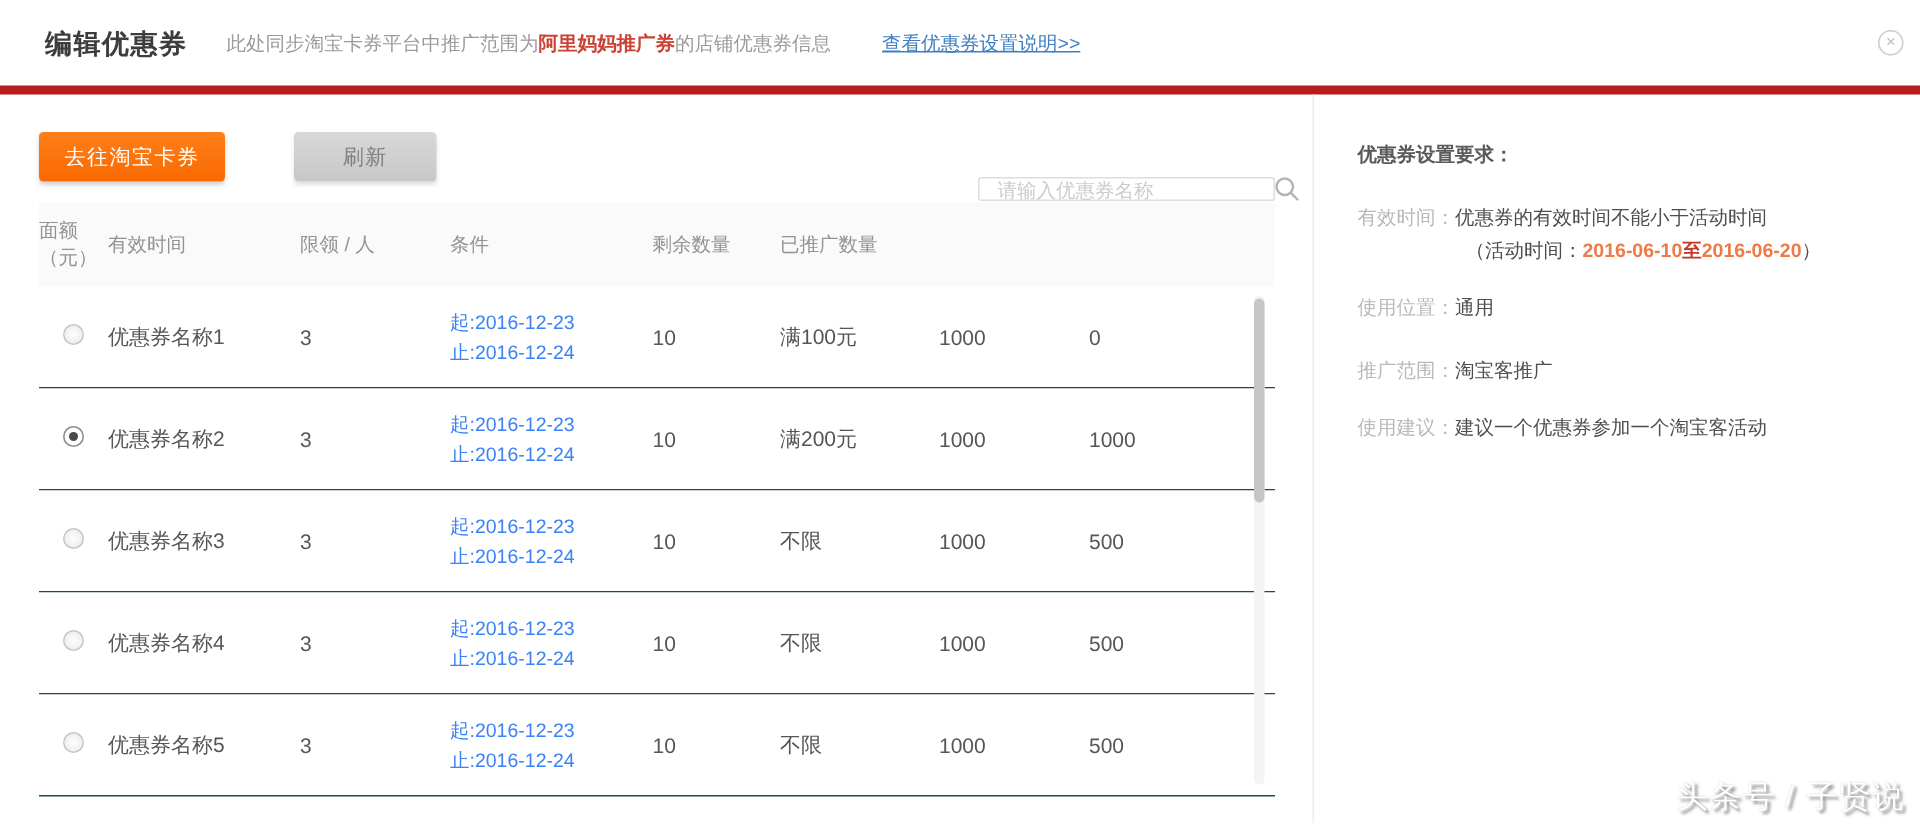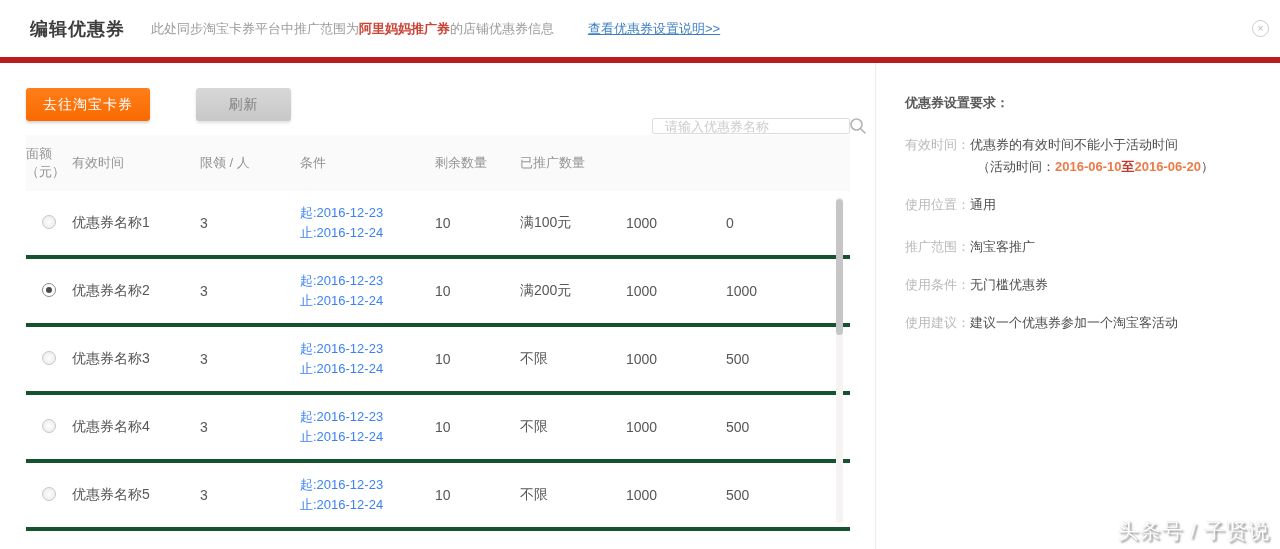--- a/index.html
+++ b/index.html
@@ -34,21 +34,21 @@
   .search-wrap input { flex:1; border:none; outline:none; font-size:13px; color:#666;
                        padding:0 6px 0 12px; font-family:inherit; background:transparent; }
   .search-wrap input::placeholder { color:#ccc; }
   .search-icon { width:22px; height:22px; margin-right:6px; cursor:pointer; flex:none; }
 
   
   .tbl { position:absolute; left:26px; top:135px; width:824px; }
   .t-grid { display:grid; grid-template-columns:46px 128px 100px 135px 85px 106px 100px 1fr; align-items:center; }
   .t-head { height:56px; background:#fafafa; color:#939393; font-size:13px; }
   .t-head .th-name { grid-column:1 / 3; padding-left:32px; }
-  .t-row { height:68px; border-bottom:4px solid #14532d; font-size:14px; color:#565656; background:#fff; }
+  .t-row { height:68px; border-bottom:1px solid #14532d; font-size:14px; color:#565656; background:#fff; }
   .t-cell-time { font-size:13px; line-height:20px; color:#3b82f6; }
   .radio { width:14px; height:14px; margin-left:16px; border:1px solid #c6c6c6; border-radius:50%;
            background:radial-gradient(#fdfdfd,#e9e9e9); cursor:pointer; position:relative; display:inline-block; }
   .radio.checked { border-color:#8a8a8a; background:#fff; }
   .radio.checked::after { content:""; position:absolute; left:3px; top:3px; width:6px; height:6px;
                           border-radius:50%; background:#4a4a4a; }
 
   
   .scroll-track { position:absolute; left:836px; top:197px; width:7px; height:326px;
                   background:#f6f3f3; border-radius:4px; }
@@ -191,23 +191,20 @@
     </div>
 
     <div class="sb-item gap-lg">
       <span class="sb-label">使用位置：</span><span class="sb-value">通用</span>
     </div>
 
     <div class="sb-item">
       <span class="sb-label">推广范围：</span><span class="sb-value">淘宝客推广</span>
     </div>
 
-    <div class="sb-item">
-      <span class="sb-label">使用条件：</span><span class="sb-value">无门槛优惠券</span>
-    </div>
 
     <div class="sb-item">
       <span class="sb-label">使用建议：</span><span class="sb-value">建议一个优惠券参加一个淘宝客活动</span>
     </div>
   </div>
 
   <div class="watermark">头条号 / 子贤说</div>
 
 </div>
 

